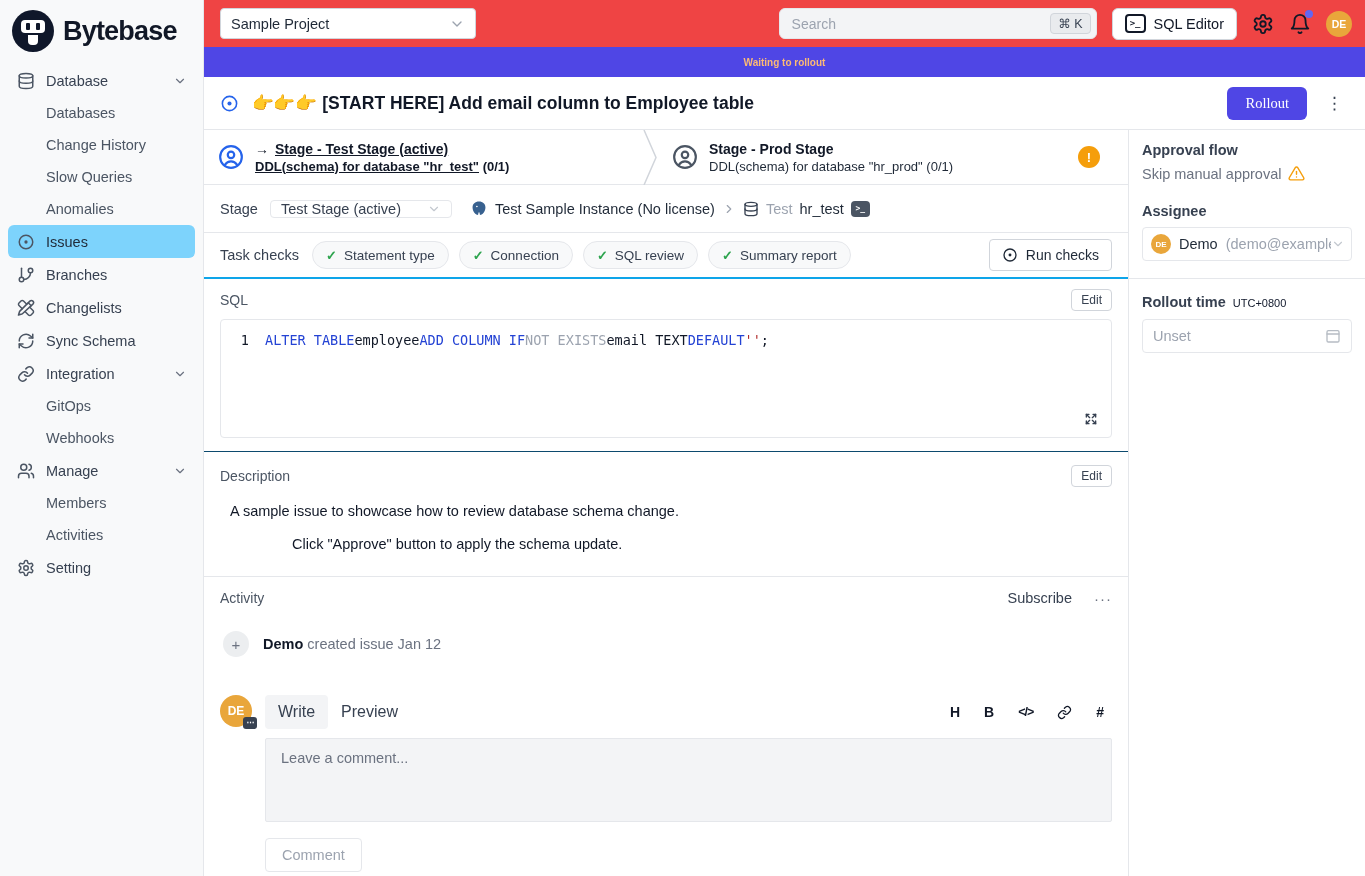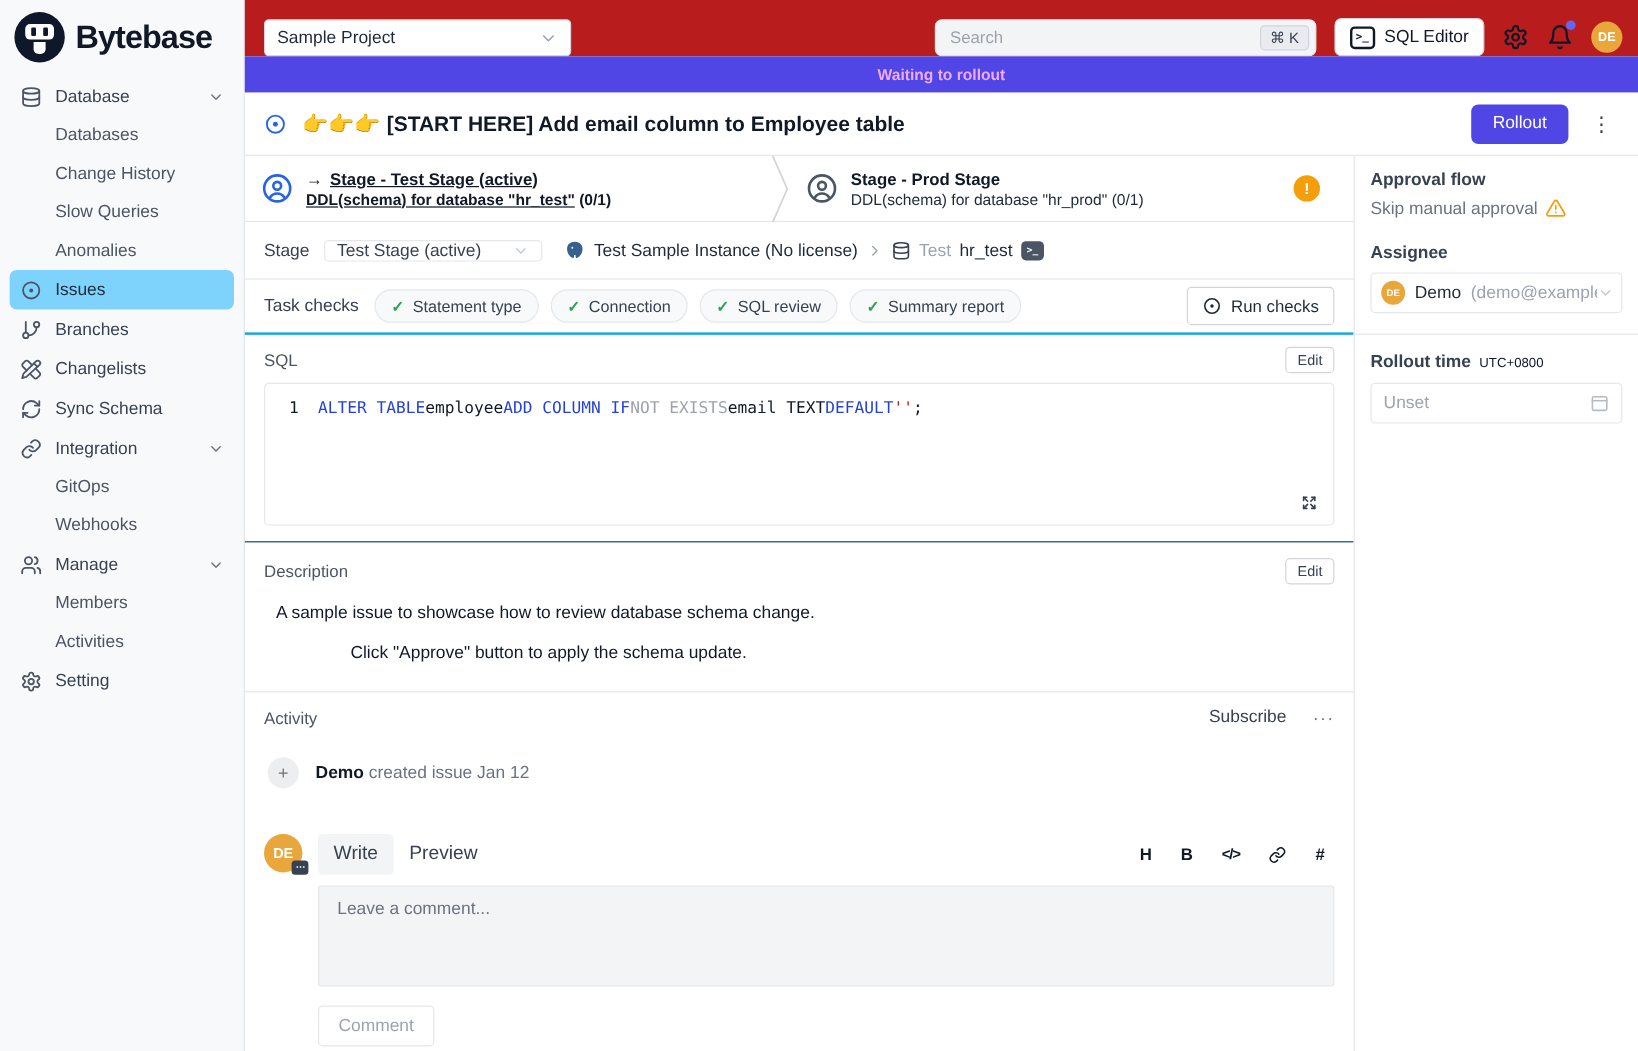--- a/index.html
+++ b/index.html
@@ -20,39 +20,39 @@
   .nav-item { display:flex; align-items:center; gap:10px; height:33px; padding:0 8px; border-radius:6px; font-size:14.5px; color:#374151; cursor:pointer; }
   .nav-item .nico { width:20px; height:20px; flex:0 0 20px; display:flex; align-items:center; justify-content:center; color:#4b5563; }
   .nav-item.child { padding-left:38px; height:32px; color:#4b5563; }
   .nav-item.selected { background:#7dd3fc; color:#1f2937; }
   .nav-item .chev { margin-left:auto; color:#6b7280; display:flex; }
   svg.i { stroke:currentColor; fill:none; stroke-width:2; stroke-linecap:round; stroke-linejoin:round; }
 
   
   .main-area { flex:1; display:flex; flex-direction:column; min-width:0; }
 
-  .topbar { height:47px; flex:0 0 47px; display:flex; align-items:flex-end; padding:0 13px 0 16px; background:#b91c1c; }
+  .topbar { height:47px; flex:0 0 47px; display:flex; align-items:center; padding:0 13px 0 16px; background:#ef4444; }
   .project-select { width:256px; height:31px; border:1px solid #d1d5db; border-radius:4px; background:#fff; display:flex; align-items:center; justify-content:space-between; padding:0 10px; font-size:14.5px; color:#1f2937; cursor:pointer; }
   .topbar-right { margin-left:auto; display:flex; align-items:center; gap:15px; }
   .search-box { width:318px; height:31px; background:#f3f4f6; border:1px solid #e5e7eb; border-radius:6px; display:flex; align-items:center; padding:0 5px 0 10px; }
   .search-box input { flex:1; border:none; outline:none; background:transparent; font-size:14px; color:#374151; font-family:inherit; min-width:0; }
   .search-box input::placeholder { color:#9ca3af; }
   .kbd { border:1px solid #d1d5db; background:#e9ebee; border-radius:4px; padding:2px 7px; font-size:12.5px; color:#374151; white-space:nowrap; }
   .sql-editor-btn { height:32px; border:1px solid #d1d5db; border-radius:6px; background:#fff; display:flex; align-items:center; gap:8px; padding:0 12px; font-size:14.5px; font-weight:500; color:#111827; cursor:pointer; }
   .term-badge { width:21px; height:19px; border:2px solid #111827; border-radius:4px; color:#111827; font-family:"DejaVu Sans Mono", monospace; font-size:9px; font-weight:700; display:flex; align-items:center; justify-content:center; line-height:1; }
   .icon-btn { background:none; border:none; padding:0; color:#111827; cursor:pointer; position:relative; display:flex; }
   .notif-dot { position:absolute; top:-3px; right:-2px; width:8px; height:8px; background:#6366f1; border-radius:50%; }
   .avatar { width:26px; height:26px; border-radius:50%; background:#e9a63b; color:#fff; font-size:10.5px; font-weight:700; display:flex; align-items:center; justify-content:center; }
 
-  .banner { height:30px; flex:0 0 30px; background:#4f46e5; color:#f0abfc; font-size:13px; font-weight:700; display:flex; align-items:center; justify-content:center; }
+  .banner { height:30px; flex:0 0 30px; background:#4f46e5; color:#fdba74; font-size:10px; font-weight:700; display:flex; align-items:center; justify-content:center; }
 
   .issue-header { height:53px; flex:0 0 53px; border-bottom:1px solid #e5e7eb; display:flex; align-items:center; padding:0 16px; gap:13px; }
   .status-icon { color:#2563eb; display:flex; }
   .issue-title { font-size:17.5px; font-weight:700; color:#111827; white-space:nowrap; }
-  .rollout-btn { margin-left:auto; height:33px; background:#4f46e5; border:none; border-radius:6px; color:#fff; font-size:14.5px; font-weight:500; padding:0 18px; cursor:pointer; font-family:Liberation Sans, sans-serif; }
+  .rollout-btn { margin-left:auto; height:33px; background:#4f46e5; border:none; border-radius:6px; color:#fff; font-size:14.5px; font-weight:500; padding:0 18px; cursor:pointer; font-family:Liberation Serif, serif; }
   .kebab-btn { background:none; border:none; color:#374151; font-size:17px; cursor:pointer; padding:0 6px; }
 
   .body-row { flex:1; display:flex; min-height:0; }
   .main-col { flex:0 0 924px; width:924px; display:flex; flex-direction:column; min-width:0; }
 
   
   .stage-strip { height:55px; flex:0 0 55px; border-bottom:1px solid #e5e7eb; display:flex; align-items:stretch; }
   .stage-card { display:flex; align-items:center; gap:11px; padding:0 14px; cursor:pointer; }
   .stage-card.first { flex:0 0 438px; }
   .stage-card.second { flex:1; }

